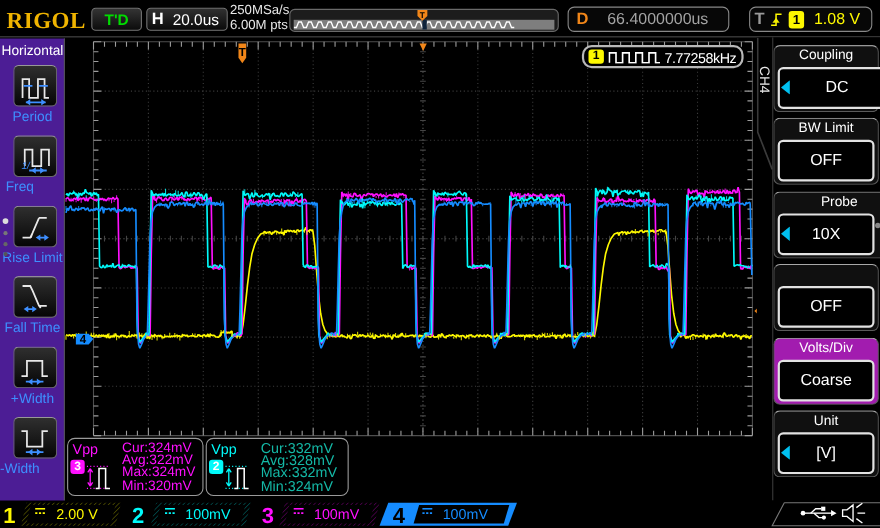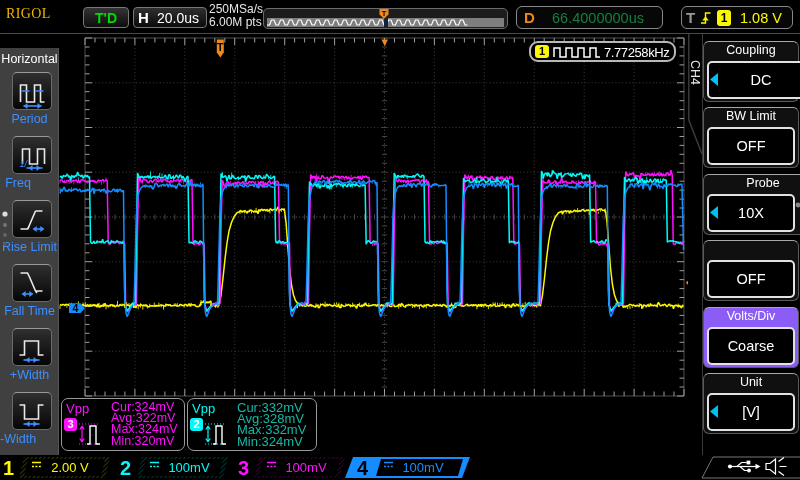--- a/index.html
+++ b/index.html
@@ -42,53 +42,53 @@
 <polygon points="216.8,39.5 223.8,39.5 223.8,52.5 220.3,57.5 216.8,52.5" fill="#f18619"></polygon>
 <text x="220.3" y="51" fill="#000" font-size="10.5" font-weight="bold" text-anchor="middle">T</text>
 <polygon points="381.4,39.5 388.0,39.5 384.7,46.3" fill="#f18619"></polygon>
 <polygon points="701.5,277.9 701.5,287.5 690.8,287.5 685.8,282.7 690.8,277.9" fill="#f18619"></polygon>
 <text x="694.6" y="286.3" fill="#000" font-size="10.5" font-weight="bold" text-anchor="middle">T</text>
 <polygon points="69,303.3 80.6,303.3 84.8,308.2 80.6,313.1 69,313.1" fill="#158cff"></polygon>
 <text x="75.5" y="312" fill="#000" font-size="10.5" font-weight="bold" text-anchor="middle">4</text>
 </svg>
 
 <div class="abs" style="left:0;top:0;width:800px;height:34px;background:#000;border-bottom:1px solid #4a4a4a">
- <div class="abs" style="left:6px;top:6px;font-family:'Liberation Serif',serif;font-size:14px;font-weight:normal;color:#f0b400;letter-spacing:0.4px">RIGOL</div>
+ <div class="abs" style="left:6px;top:6px;font-family:'Liberation Serif',serif;font-size:21px;font-weight:bold;color:#f0b400;letter-spacing:0.4px">RIGOL</div>
  <div class="abs" style="left:83px;top:7px;width:46px;height:21px;border:1px solid #787878;border-radius:4px;background:linear-gradient(#343434,#0c0c0c);color:#00dc00;font-size:14px;font-weight:bold;text-align:center;line-height:20px">T'D</div>
  <div class="abs" style="left:133px;top:7px;width:74px;height:21px;border:1px solid #787878;border-radius:4px;background:linear-gradient(#303030,#0a0a0a)">
    <span class="abs" style="left:4px;top:1px;color:#fff;font-size:15px;font-weight:bold">H</span>
    <span class="abs" style="left:18px;top:2px;width:52px;text-align:center;color:#fff;font-size:14px">20.0us</span>
  </div>
  <div class="abs" style="left:209px;top:3px;color:#e8e8e8;font-size:12px;line-height:13px">250MSa/s<br>6.00M pts</div>
  <div class="abs" style="left:263px;top:8px;width:245px;height:21px;border:1px solid #6a6a6a;border-radius:5px;background:#1c1c1c">
    <div class="abs" style="left:3px;top:9px;width:237px;height:9px;background:#7e7e7e"></div>
    <svg class="abs" style="left:3px;top:9px" width="237" height="9" viewBox="0 0 237 9">
      <path d="M0 7h2.5l2 -5h2.5l2 5h2.5l2 -5h2.5l2 5h2.5l2 -5h2.5l2 5h2.5l2 -5h2.5l2 5h2.5l2 -5h2.5l2 5h2.5l2 -5h2.5l2 5h2.5l2 -5h2.5l2 5h2.5l2 -5h2.5l2 5h2.5l2 -5h2.5l2 5h2.5l2 -5h2.5l2 5h2.5l2 -5h2.5l2 5h2.5l2 -5h2.5l2 5h2.5l2 -5h2.5l2 5h2.5l2 -5h2.5l2 5h2.5l2 -5h2.5l2 5h2.5l2 -5h2.5l2 5h2.5l2 -5h2.5l2 5h2.5l2 -5h2.5l2 5h2.5l2 -5h2.5l2 5h2.5l2 -5h2.5l2 5h2.5l2 -5h2.5l2 5h2.5l2 -5h2.5l2 5h2.5" stroke="#fff" stroke-width="1.2" fill="none"></path>
      <rect x="117" y="0" width="4" height="9" fill="#10233a"></rect>
    </svg>
    <svg class="abs" style="left:115px;top:0px" width="10" height="10" viewBox="0 0 10 10">
         <polygon points="0.5,0 9.5,0 9.5,5.5 5,9.8 0.5,5.5" fill="#f18619"></polygon>
         <text x="5" y="7" fill="#000" font-size="7.5" font-weight="bold" text-anchor="middle">T</text>
       </svg>
  </div>
  <div class="abs" style="left:516px;top:6px;width:147px;height:23px;border:1px solid #888;border-radius:6px;background:#070707">
    <span class="abs" style="left:7px;top:2px;color:#f18619;font-size:15px;font-weight:bold">D</span>
-   <span class="abs" style="left:22px;top:3px;width:118px;text-align:center;color:#15803d;font-size:14.5px">66.4000000us</span>
+   <span class="abs" style="left:22px;top:3px;width:118px;text-align:center;color:#a3a3a3;font-size:14.5px">66.4000000us</span>
  </div>
  <div class="abs" style="left:681px;top:6px;width:112px;height:23px;border:1px solid #888;border-radius:6px;background:#070707">
    <span class="abs" style="left:4px;top:2px;color:#9a9a9a;font-size:15px;font-weight:bold">T</span>
    <svg class="abs" style="left:18px;top:4px" width="13" height="14" viewBox="0 0 13 14">
         <path d="M1 12h4.5V2H10.5" stroke="#fdf800" stroke-width="1.4" fill="none"></path>
         <polygon points="5.5,5.2 2.2,9.6 8.8,9.6" fill="#f5ef00"></polygon>
       </svg>
    <span class="abs" style="left:35px;top:3px;width:14px;height:16px;background:#fdf800;border-radius:3px;color:#000;font-size:12px;font-weight:bold;text-align:center;line-height:16px">1</span>
    <span class="abs" style="left:58px;top:3px;color:#fdf800;font-size:14.5px">1.08 V</span>
  </div>
 </div>
-<div class="abs" style="left:0;top:48px;width:59px;height:421px;background:#404040;border-right:1px solid #555">
+<div class="abs" style="left:0;top:35px;width:59px;height:421px;background:#4c1d95;border-right:1px solid #555">
 <div class="abs" style="left:0;top:4px;width:59px;text-align:center;color:#fff;font-size:12.5px">Horizontal</div>
 <div class="abs" style="left:12px;top:24px;width:40px;height:38px;border:1px solid #6a6a6a;border-top-color:#989898;border-radius:5px;background:linear-gradient(#2f2f2f,#050505)">
 <svg width="38" height="36" viewBox="0 0 31 36" style="display:block;margin:0 auto">
         <g fill="none">
           <style>.w{stroke:#e8e8e8;stroke-width:1.6;fill:none}.b{stroke:#3e8fff;stroke-width:1.6;fill:none}.bf{fill:#3e8fff;stroke:none}</style>
           <path d="M4 29v-17h6v17h8v-17h6v17h4" class="w"></path>
           <path d="M5 18h8M19 18h8" class="b"></path>
           <path d="M7 33h18" class="b"></path>
           <path d="M7 33l4-3v6zM25 33l-4-3v6z" class="bf"></path>
         </g>
@@ -181,21 +181,21 @@
 <div class="abs" style="left:3px;top:19px;width:88px;height:38px;border:2px solid #e2e2e2;border-radius:5px;background:#000;color:#fff;font-size:14.5px;text-align:center;line-height:34px">10X</div>
 <svg class="abs" style="left:6px;top:31px" width="9" height="13" viewBox="0 0 9 13">
         <polygon points="8,0 8,13 0,6.5" fill="#00c0f0"></polygon>
       </svg>
 </div>
 <div class="abs" style="left:15px;top:206px;width:96px;height:61px;border:1px solid #5a5a5a;border-top-color:#a8a8a8;border-radius:6px;background:#101010">
 <div style="text-align:center;color:#fff;font-size:12.5px;padding-top:17px">Invert</div>
 <div class="abs" style="left:3px;top:19px;width:88px;height:38px;border:2px solid #e2e2e2;border-radius:5px;background:#000;color:#fff;font-size:14.5px;text-align:center;line-height:34px">OFF</div>
 
 </div>
-<div class="abs" style="left:15px;top:273px;width:96px;height:61px;border:1px solid #5a5a5a;border-top-color:#a8a8a8;border-radius:6px;background:#8b5cf6">
+<div class="abs" style="left:15px;top:273px;width:96px;height:61px;border:1px solid #5a5a5a;border-top-color:#a8a8a8;border-radius:6px;background:#a21caf">
 <div style="text-align:center;color:#fff;font-size:12.5px;padding-top:1px">Volts/Div</div>
 <div class="abs" style="left:3px;top:19px;width:88px;height:38px;border:2px solid #e2e2e2;border-radius:5px;background:#000;color:#fff;font-size:14.5px;text-align:center;line-height:34px">Coarse</div>
 
 </div>
 <div class="abs" style="left:15px;top:339px;width:96px;height:61px;border:1px solid #5a5a5a;border-top-color:#a8a8a8;border-radius:6px;background:#101010">
 <div style="text-align:center;color:#fff;font-size:12.5px;padding-top:1px">Unit</div>
 <div class="abs" style="left:3px;top:19px;width:88px;height:38px;border:2px solid #e2e2e2;border-radius:5px;background:#000;color:#fff;font-size:14.5px;text-align:center;line-height:34px">[V]</div>
 <svg class="abs" style="left:6px;top:31px" width="9" height="13" viewBox="0 0 9 13">
         <polygon points="8,0 8,13 0,6.5" fill="#00c0f0"></polygon>
       </svg>

